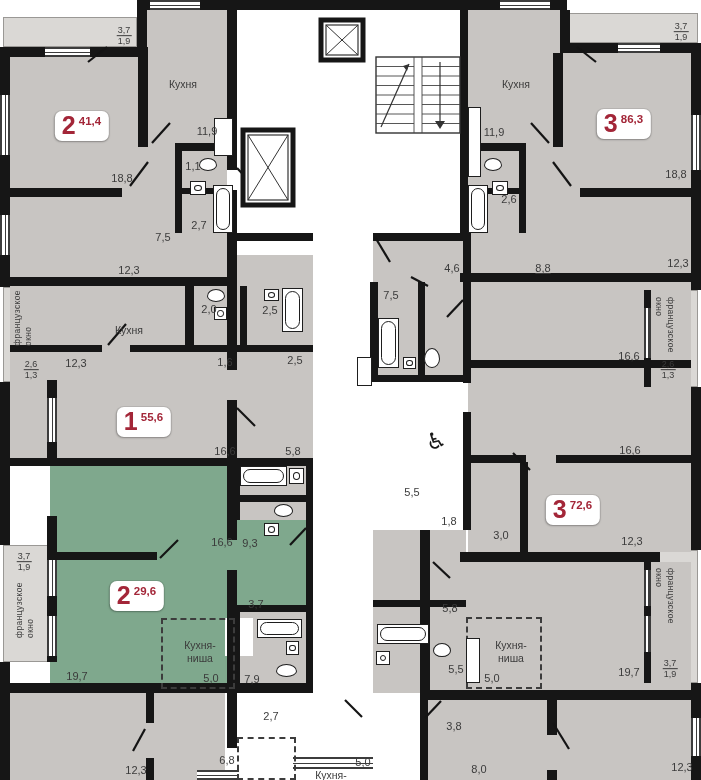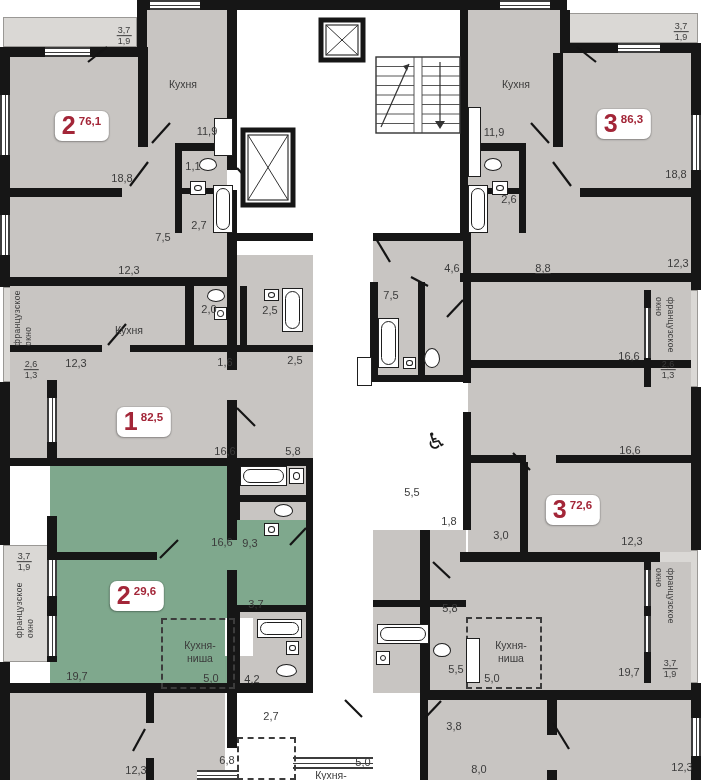--- a/index.html
+++ b/index.html
@@ -257,21 +257,21 @@
     <div class="abs dim" style="left: 391px; top: 295px;">7,5</div>
     <div class="abs dim" style="left: 412px; top: 492px;">5,5</div>
     <div class="abs dim" style="left: 449px; top: 521px;">1,8</div>
     <div class="abs dim" style="left: 501px; top: 535px;">3,0</div>
     <div class="abs dim" style="left: 632px; top: 541px;">12,3</div>
     <div class="abs dim" style="left: 222px; top: 542px;">16,6</div>
     <div class="abs dim" style="left: 77px; top: 676px;">19,7</div>
     <div class="abs dim" style="left: 211px; top: 678px;">5,0</div>
     <div class="abs dim" style="left: 250px; top: 543px;">9,3</div>
     <div class="abs dim" style="left: 256px; top: 604px;">3,7</div>
-    <div class="abs dim" style="left: 252px; top: 679px;">4,2</div>
+    <div class="abs dim" style="left: 252px; top: 679px;">7,9</div>
     <div class="abs dim" style="left: 271px; top: 716px;">2,7</div>
     <div class="abs dim" style="left: 450px; top: 608px;">5,8</div>
     <div class="abs dim" style="left: 456px; top: 669px;">5,5</div>
     <div class="abs dim" style="left: 629px; top: 672px;">19,7</div>
     <div class="abs dim" style="left: 492px; top: 678px;">5,0</div>
     <div class="abs dim" style="left: 454px; top: 726px;">3,8</div>
     <div class="abs dim" style="left: 136px; top: 770px;">12,3</div>
     <div class="abs dim" style="left: 227px; top: 760px;">6,8</div>
     <div class="abs dim" style="left: 363px; top: 762px;">5,0</div>
     <div class="abs dim" style="left: 479px; top: 769px;">8,0</div>
@@ -311,29 +311,29 @@
     <div class="abs frac" style="left: 24px; top: 562px;">
       <span class="top">3,7</span>
       <span class="bot">1,9</span>
     </div>
     <div class="abs frac" style="left: 670px; top: 669px;">
       <span class="top">3,7</span>
       <span class="bot">1,9</span>
     </div>
     <div class="abs badge" style="left: 82px; top: 126px;">
       <span class="num">2</span>
-      <span class="area">76,1</span>
+      <span class="area">41,4</span>
     </div>
     <div class="abs badge" style="left: 624px; top: 124px;">
       <span class="num">3</span>
       <span class="area">86,3</span>
     </div>
     <div class="abs badge" style="left: 144px; top: 422px;">
       <span class="num">1</span>
-      <span class="area">82,5</span>
+      <span class="area">55,6</span>
     </div>
     <div class="abs badge" style="left: 573px; top: 510px;">
       <span class="num">3</span>
       <span class="area">72,6</span>
     </div>
     <div class="abs badge" style="left: 137px; top: 596px;">
       <span class="num">2</span>
       <span class="area">29,6</span>
     </div>
     <div class="abs icon-wheelchair" style="left: 436px; top: 441px;">♿</div>

